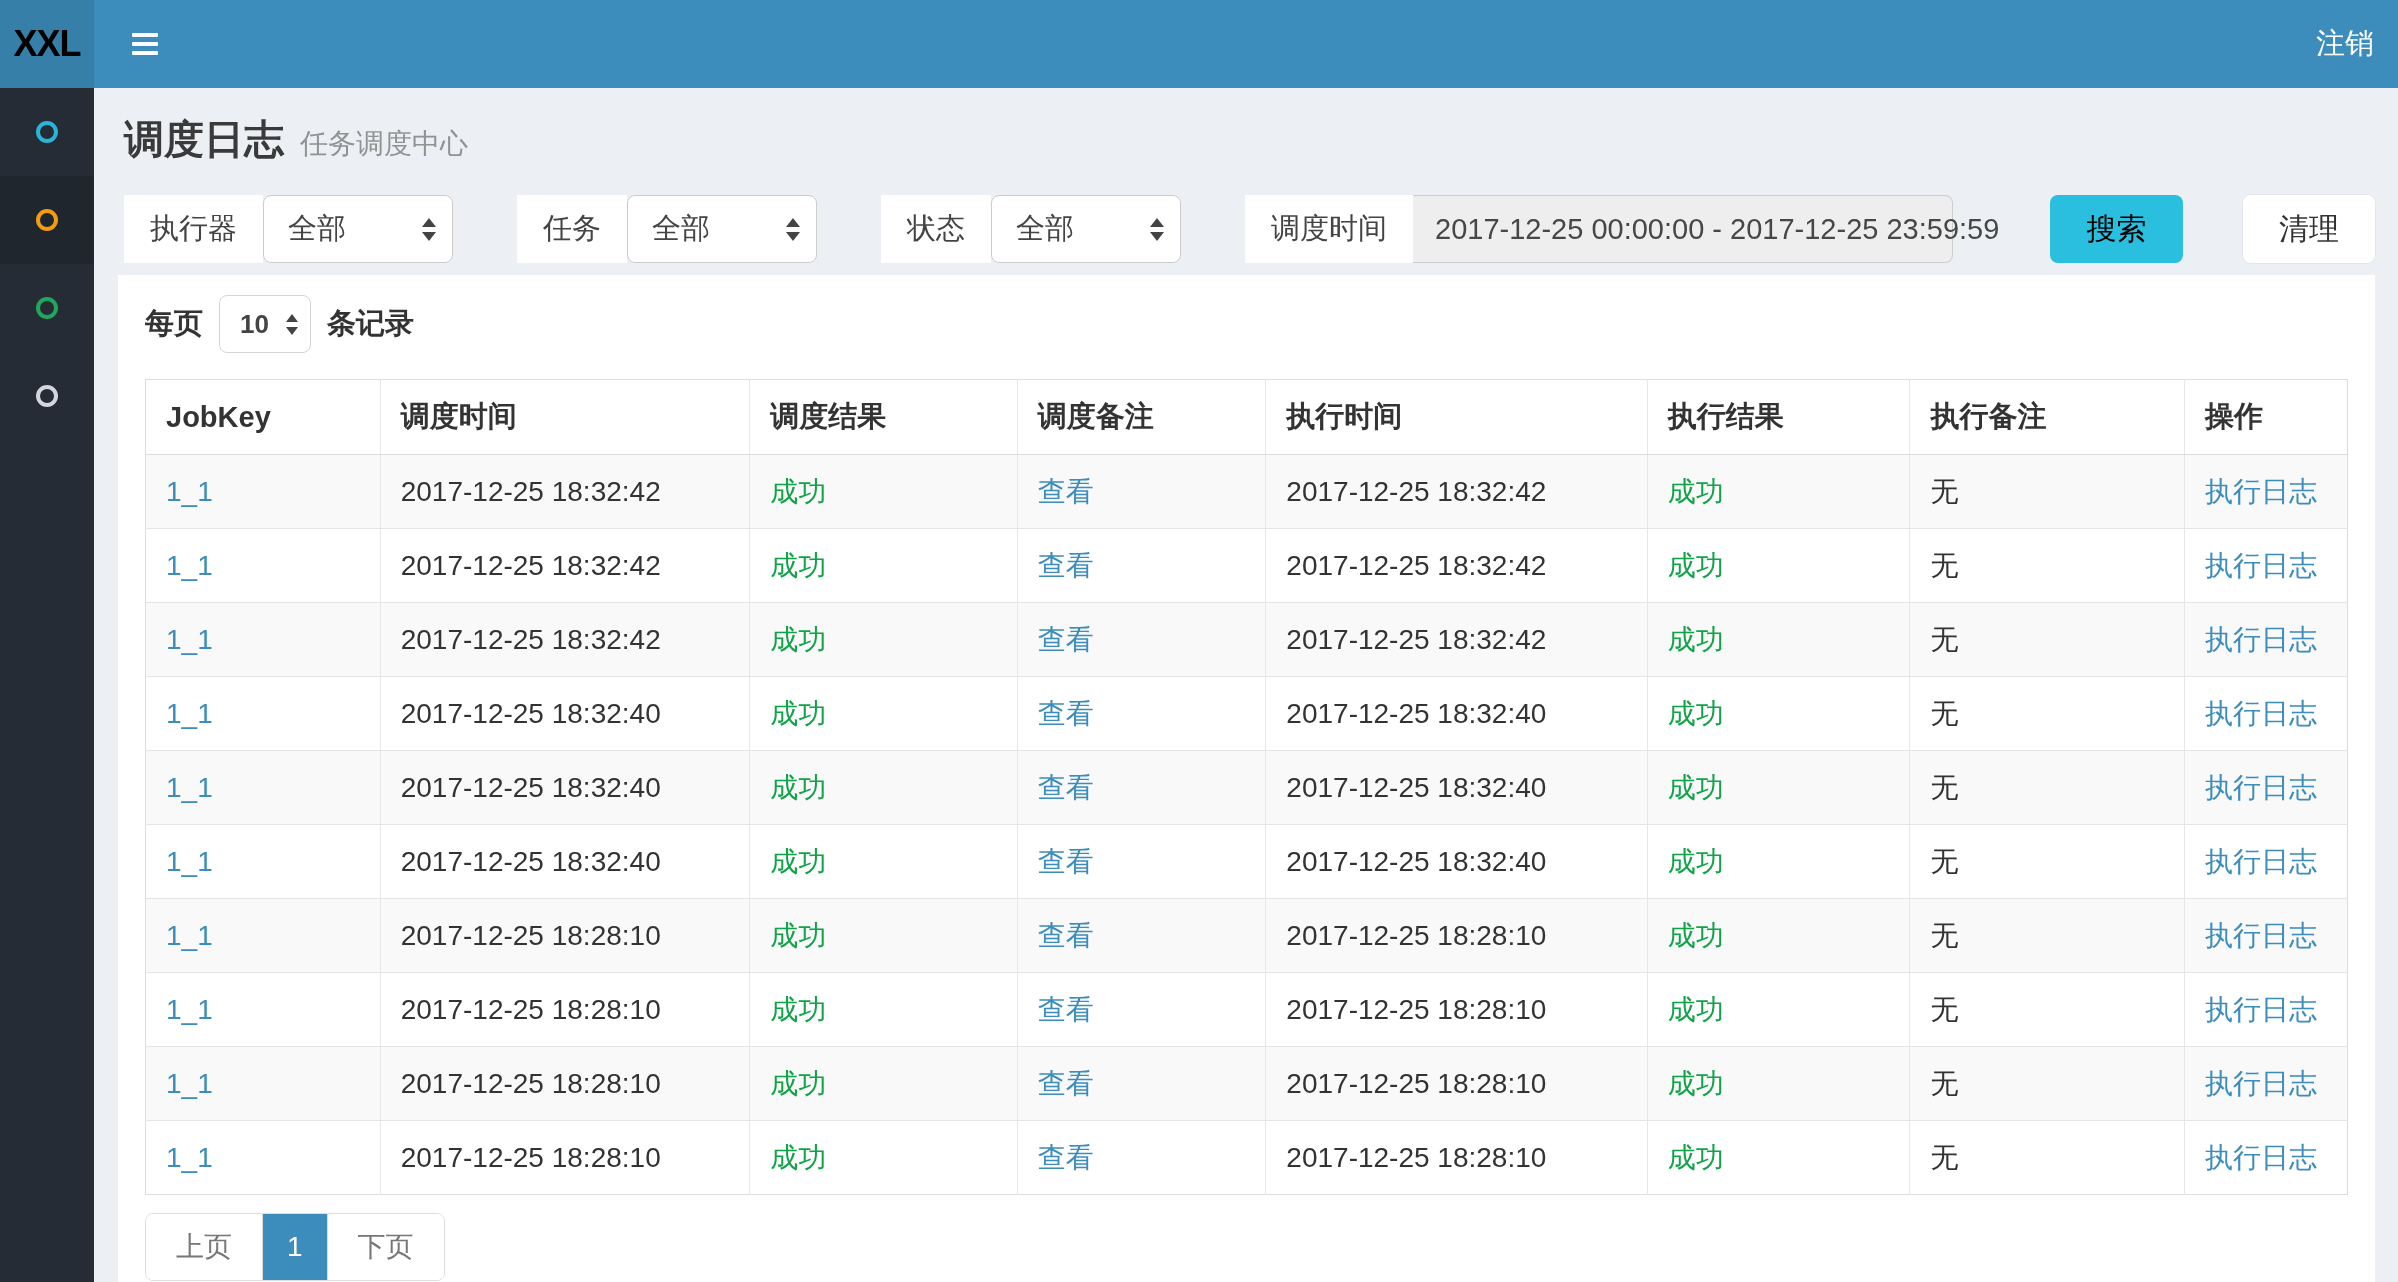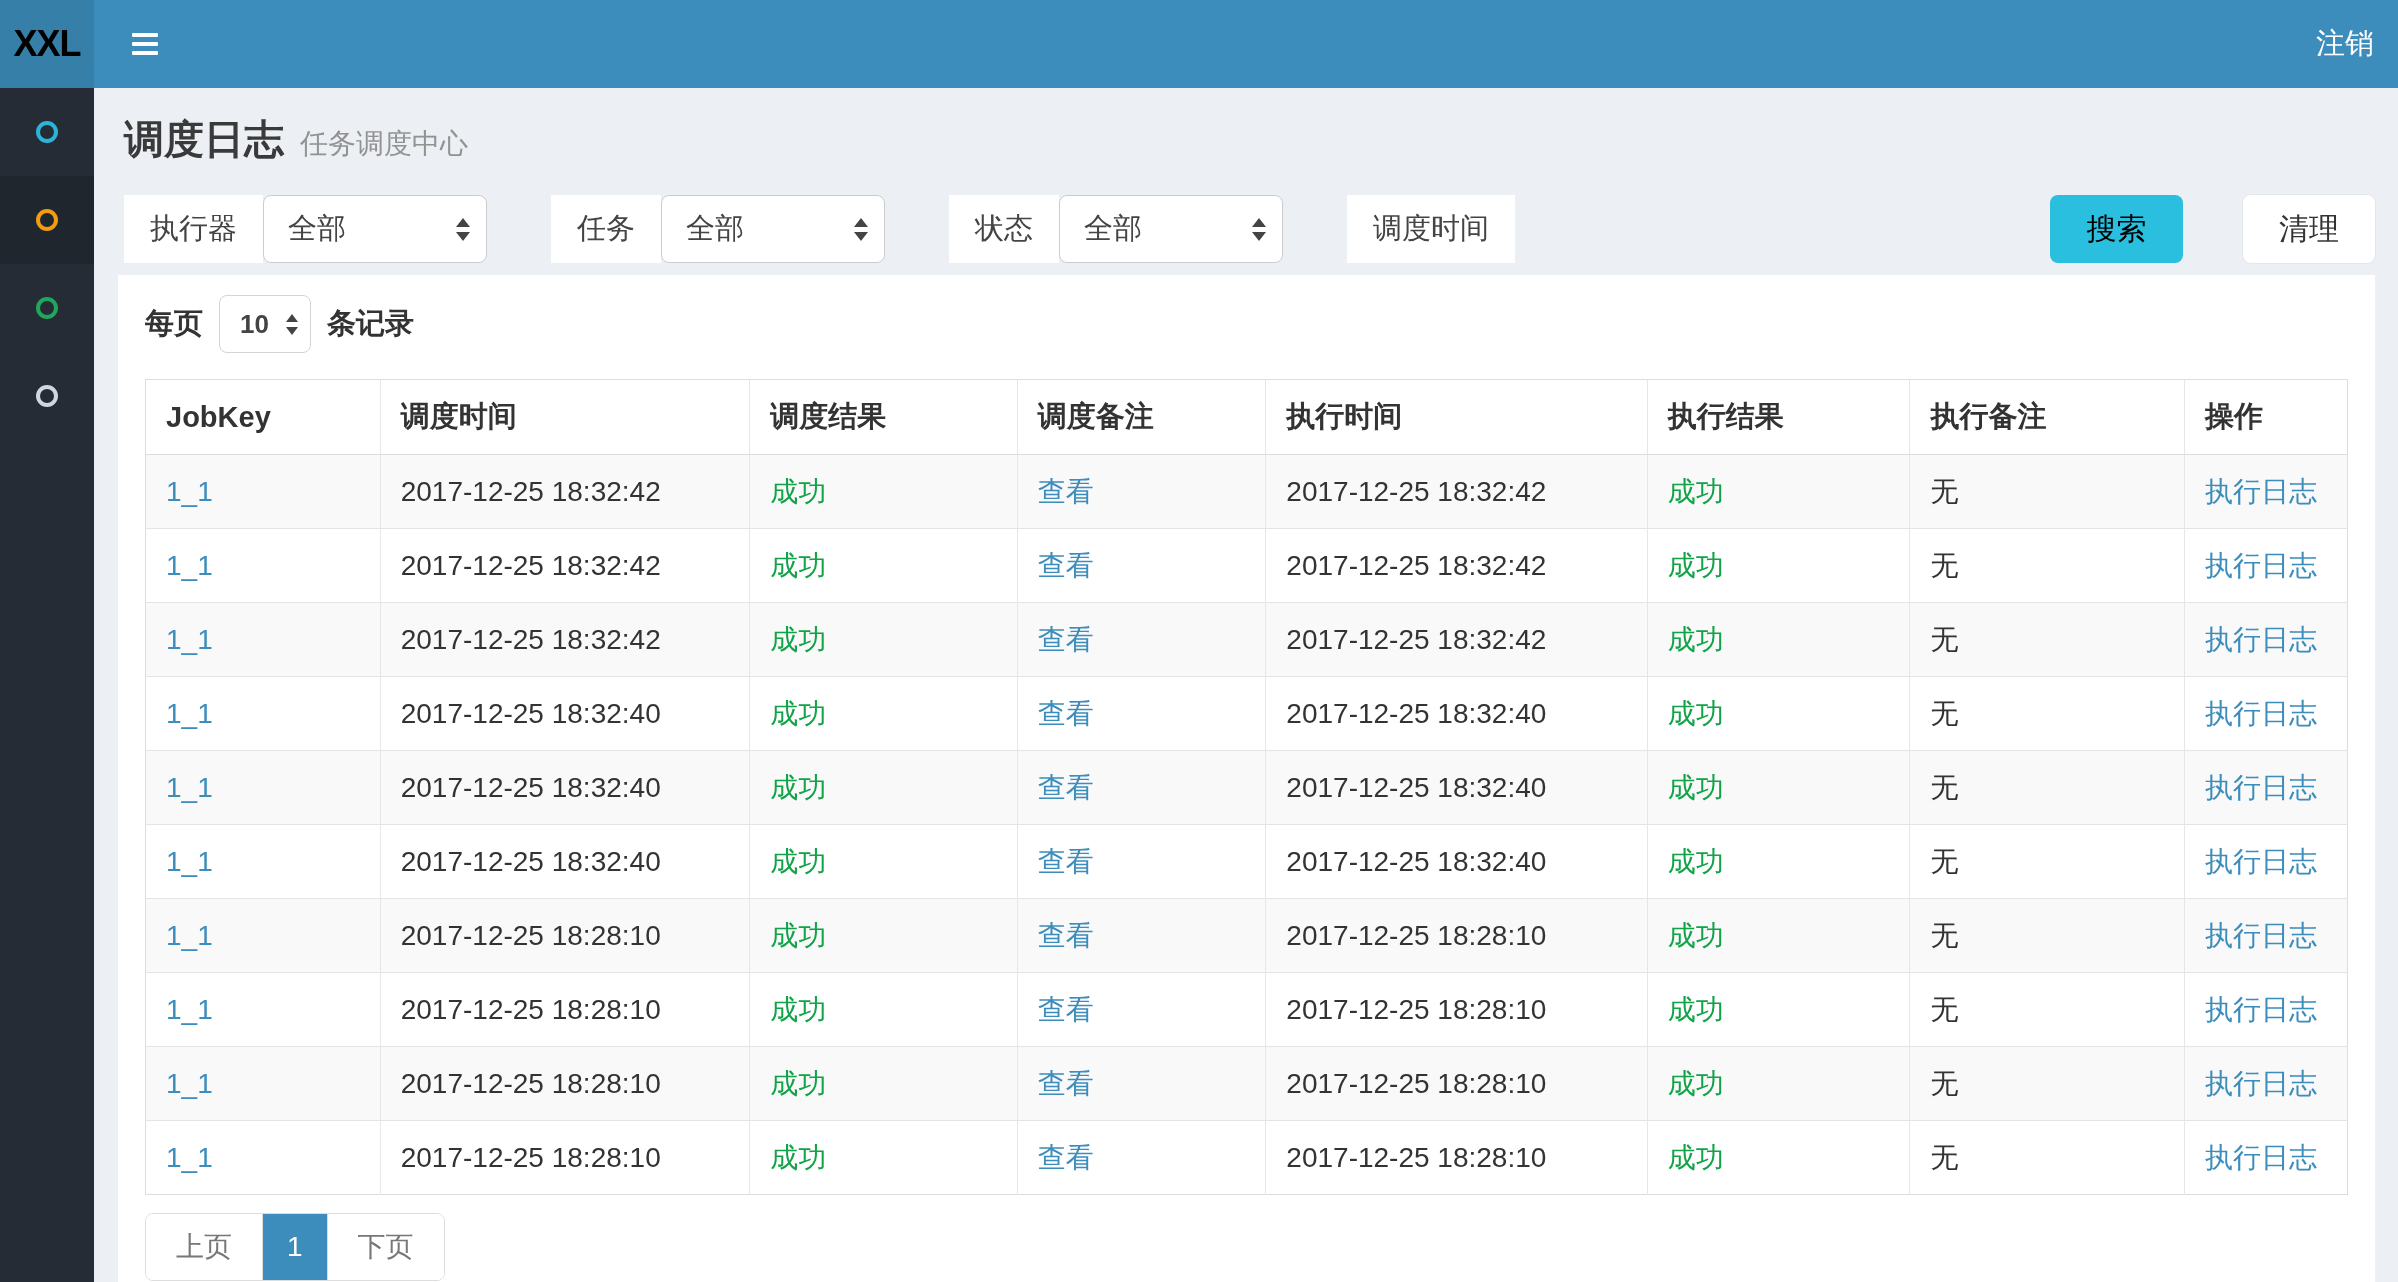--- a/index.html
+++ b/index.html
@@ -42,21 +42,21 @@
 
   
   .filter-row { display:flex; align-items:stretch; height:68px; padding:0 23px 0 30px; }
   .igroup { display:flex; align-items:stretch; margin-right:64px; }
   .addon {
     background:#fff; display:flex; align-items:center; padding:0 26px;
     font-size:29px; color:#444; white-space:nowrap;
   }
   .select {
     background:#fff; border:1px solid #ccc; border-radius:8px;
-    display:flex; align-items:center; width:224px; padding:0 16px 0 24px;
+    display:flex; align-items:center; width:190px; padding:0 16px 0 24px;
     font-size:29px; color:#444; cursor:pointer;
   }
   .select .sel-value { flex:1; }
   .spinner { display:flex; flex-direction:column; gap:5px; align-items:center; }
   .spinner .up { width:0; height:0; border-left:7px solid transparent; border-right:7px solid transparent; border-bottom:9px solid #444; }
   .spinner .down { width:0; height:0; border-left:7px solid transparent; border-right:7px solid transparent; border-top:9px solid #444; }
   .date-input {
     background:#eee; border:1px solid #ccc; border-left:none; border-radius:0 8px 8px 0;
     width:540px; display:flex; align-items:center; padding:0 22px;
     font-size:29px; color:#474747; white-space:nowrap; cursor:pointer;
@@ -164,20 +164,21 @@
       <div class="select">
         <span class="sel-value">全部</span>
         <span class="spinner">
             <i class="up"></i>
             <i class="down"></i>
           </span>
       </div>
     </div>
     <div class="igroup" style="margin-right:0">
       <span class="addon">调度时间</span>
+      <div class="date-input">2017-12-25 00:00:00 - 2017-12-25 23:59:59</div>
     </div>
     <button class="btn btn-search">搜索</button>
     <button class="btn btn-clear">清理</button>
   </div>
 
   <div class="panel">
     <div class="pagesize-row">
       <span>每页</span>
       <div class="select sm">
         <span class="sel-value">10</span>

